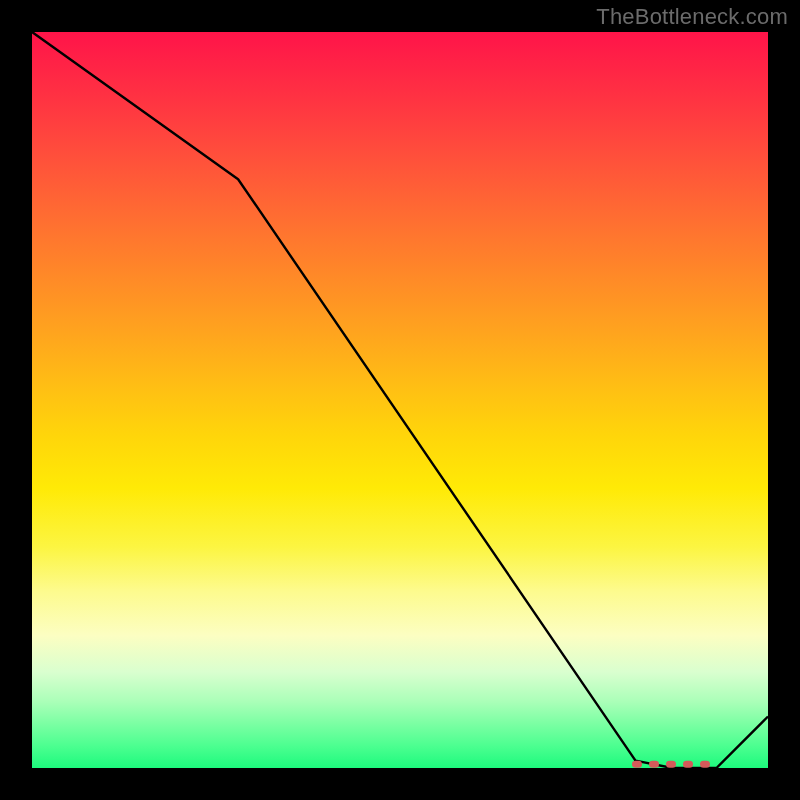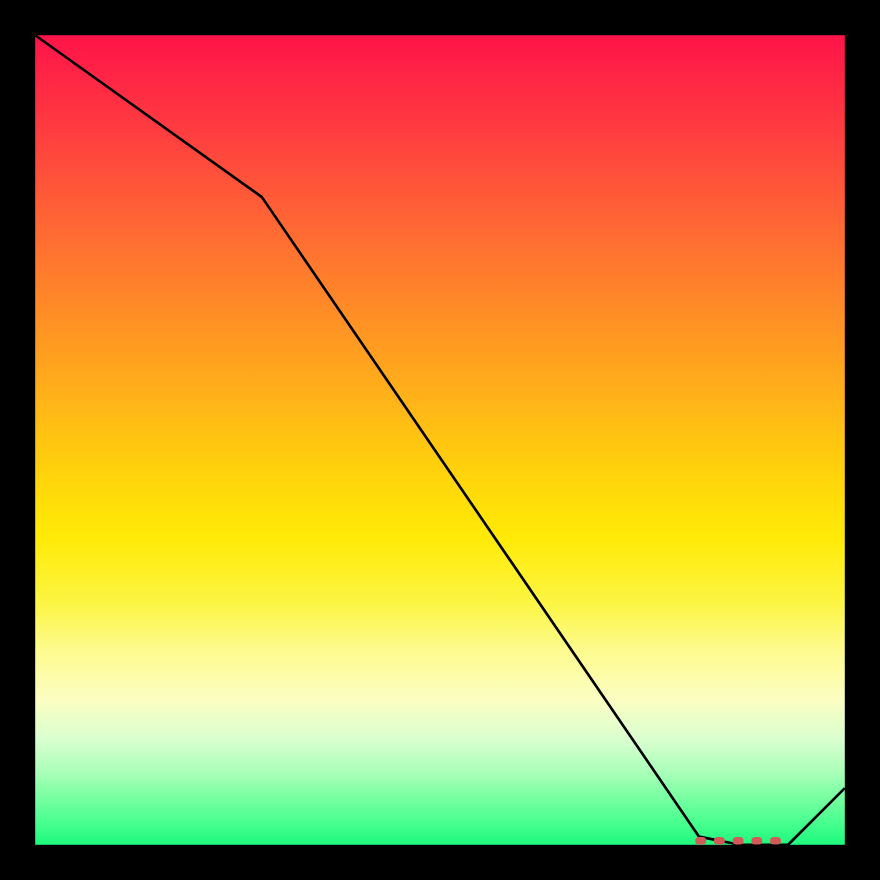--- a/index.html
+++ b/index.html
@@ -59,20 +59,21 @@
     top: 0;
     width: 736px;
     height: 736px;
     overflow: visible;
   }
 </style>
 </head>
 <body>
 
 <div class="frame">
+  <div class="attribution">TheBottleneck.com</div>
 
   <div class="plot">
     <svg class="overlay" viewBox="0 0 736 736" preserveAspectRatio="none">
       <polyline id="main-line" fill="none" stroke="#000" stroke-width="2.4" stroke-linejoin="round" points="0.0,0.0 206.1,147.2 603.5,728.6 640.3,736.0 684.5,736.0 736.0,684.5"></polyline>
       <line id="plateau-line" stroke="#d45a5a" stroke-width="7" stroke-linecap="round" stroke-dasharray="3 14" x1="603.5" y1="732.3" x2="684.5" y2="732.3"></line>
     </svg>
   </div>
 </div>
 
 </body></html>

